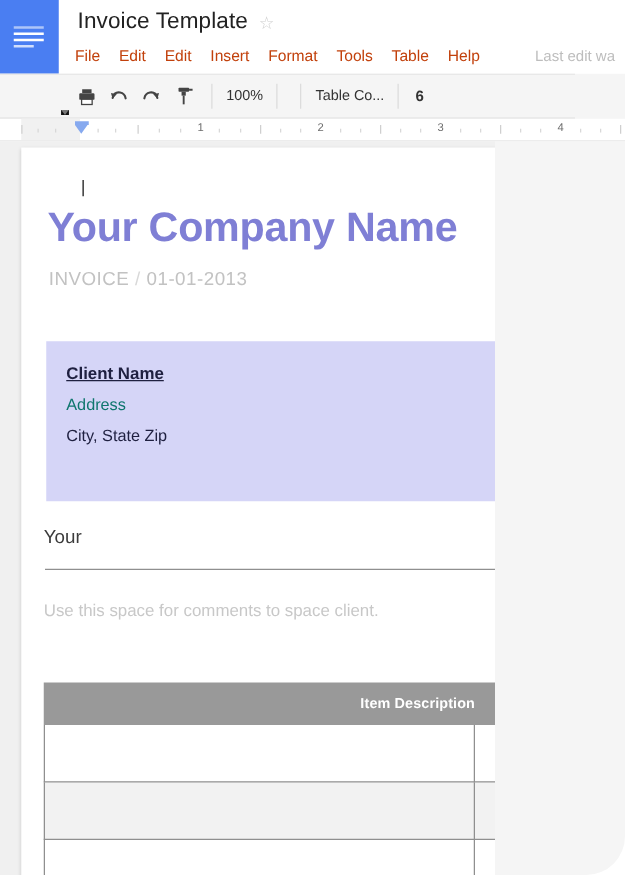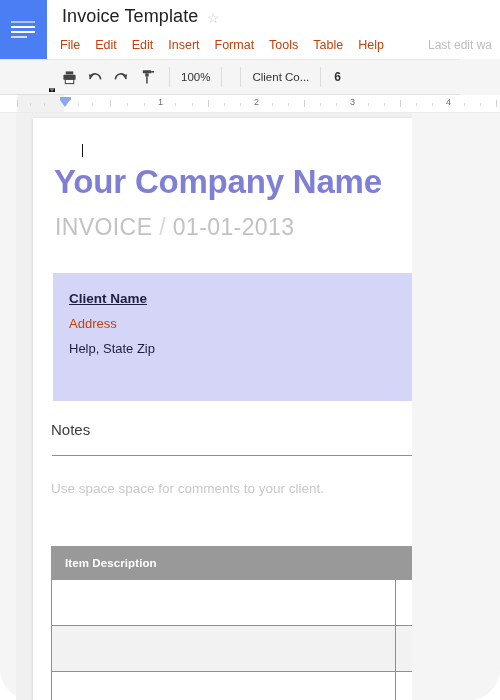--- a/index.html
+++ b/index.html
@@ -124,56 +124,56 @@
     border-right: 5.5px solid transparent; border-top: 7px solid #86a9ef;
     position: absolute; top: 4px; left: 0;
   }
   .indent-marker .bar {
     position: absolute; top: 1px; left: 0; width: 11px; height: 3px;
     background: #86a9ef;
   }
 
   
   .canvas {
-    position: absolute; top: 113px; left: 16px; width: 396px; height: 587px;
+    position: absolute; top: 113px; left: 0; width: 396px; height: 587px;
     background: #f0f0f0; overflow: hidden;
   }
   .page {
     position: absolute; left: 17px; top: 5px; width: 520px; height: 600px;
     background: #ffffff; box-shadow: 0 1px 3px rgba(0,0,0,.16);
   }
 
   .caret {
     position: absolute; left: 49px; top: 26px;
     width: 1.4px; height: 13px; background: #111111;
   }
 
   .company-name {
     position: absolute; left: 21px; top: 47px;
     font-size: 33px; font-weight: bold; color: #7f7fd5;
     letter-spacing: -.2px; white-space: nowrap; line-height: 1;
   }
   .invoice-line {
     position: absolute; left: 22px; top: 98px;
-    font-size: 23px; color: #c2c2c2; letter-spacing: .4px;
+    font-size: 15px; color: #c2c2c2; letter-spacing: .4px;
     white-space: nowrap; line-height: 1;
   }
   .invoice-line .sep { color: #d8d8d8; }
 
   .client-block {
     position: absolute; left: 20px; top: 155px;
     width: 500px; height: 128px; background: #d5d5f7;
   }
   .client-name {
     position: absolute; left: 16px; top: 18px;
     font-size: 13.5px; font-weight: bold; color: #1f2040; text-decoration: underline;
   }
   .client-addr {
     position: absolute; left: 16px; top: 43px;
-    font-size: 13px; color: #c2410c;
+    font-size: 13px; color: #0f766e;
   }
   .client-city {
     position: absolute; left: 16px; top: 68px;
     font-size: 13px; color: #1f2040;
   }
 
   .notes-title {
     position: absolute; left: 18px; top: 303px;
     font-size: 15px; color: #3c3c3c; font-weight: normal;
   }
@@ -189,21 +189,21 @@
   
   .inv-table {
     position: absolute; left: 18px; top: 428px;
     width: 494px;
   }
   .inv-thead {
     display: flex; background: #999999; height: 34px; align-items: center;
   }
   .th {
     font-size: 11.5px; font-weight: bold; color: #ffffff;
-    letter-spacing: .1px; white-space: nowrap;
+    letter-spacing: .1px; white-space: nowrap; text-align: right;
   }
   .th-desc { width: 345px; padding-left: 14px; }
   .th-qty  { width: 149px; text-align: right; padding-right: 4px; }
 
   .inv-row { display: flex; height: 46px; }
   .inv-row.alt { background: #f2f2f2; }
   .inv-row .td {
     border-bottom: 1px solid #8f8f8f;
     border-right: 1px solid #8f8f8f;
     height: 46px;
@@ -285,21 +285,21 @@
       <span>100%</span>
       <span class="caret"></span>
     </div>
 
     <div class="tb-sep"></div>
 
 
     <div class="tb-sep"></div>
 
     <div class="tb-drop">
-      <span>Client Co...</span>
+      <span>Table Co...</span>
       <span class="caret"></span>
     </div>
 
     <div class="tb-sep"></div>
 
     <div class="tb-num">6</div>
   </div>
 
   <div class="ruler">
     <div class="ruler-track"></div>
@@ -356,26 +356,26 @@
 
       <div class="invoice-line">
         <span>INVOICE</span>
         <span class="sep">/</span>
         <span>01-01-2013</span>
       </div>
 
       <div class="client-block">
         <div class="client-name">Client Name</div>
         <div class="client-addr">Address</div>
-        <div class="client-city">Help, State Zip</div>
+        <div class="client-city">City, State Zip</div>
       </div>
 
-      <div class="notes-title">Notes</div>
+      <div class="notes-title">Your</div>
       <div class="notes-rule"></div>
-      <div class="notes-placeholder">Use space space for comments to your client.</div>
+      <div class="notes-placeholder">Use this space for comments to space client.</div>
 
       <div class="inv-table">
         <div class="inv-thead">
           <div class="th th-desc">Item Description</div>
           <div class="th th-qty">Quantity</div>
         </div>
 
         <div class="inv-row">
           <div class="td c1"></div>
           <div class="td c2"></div>

